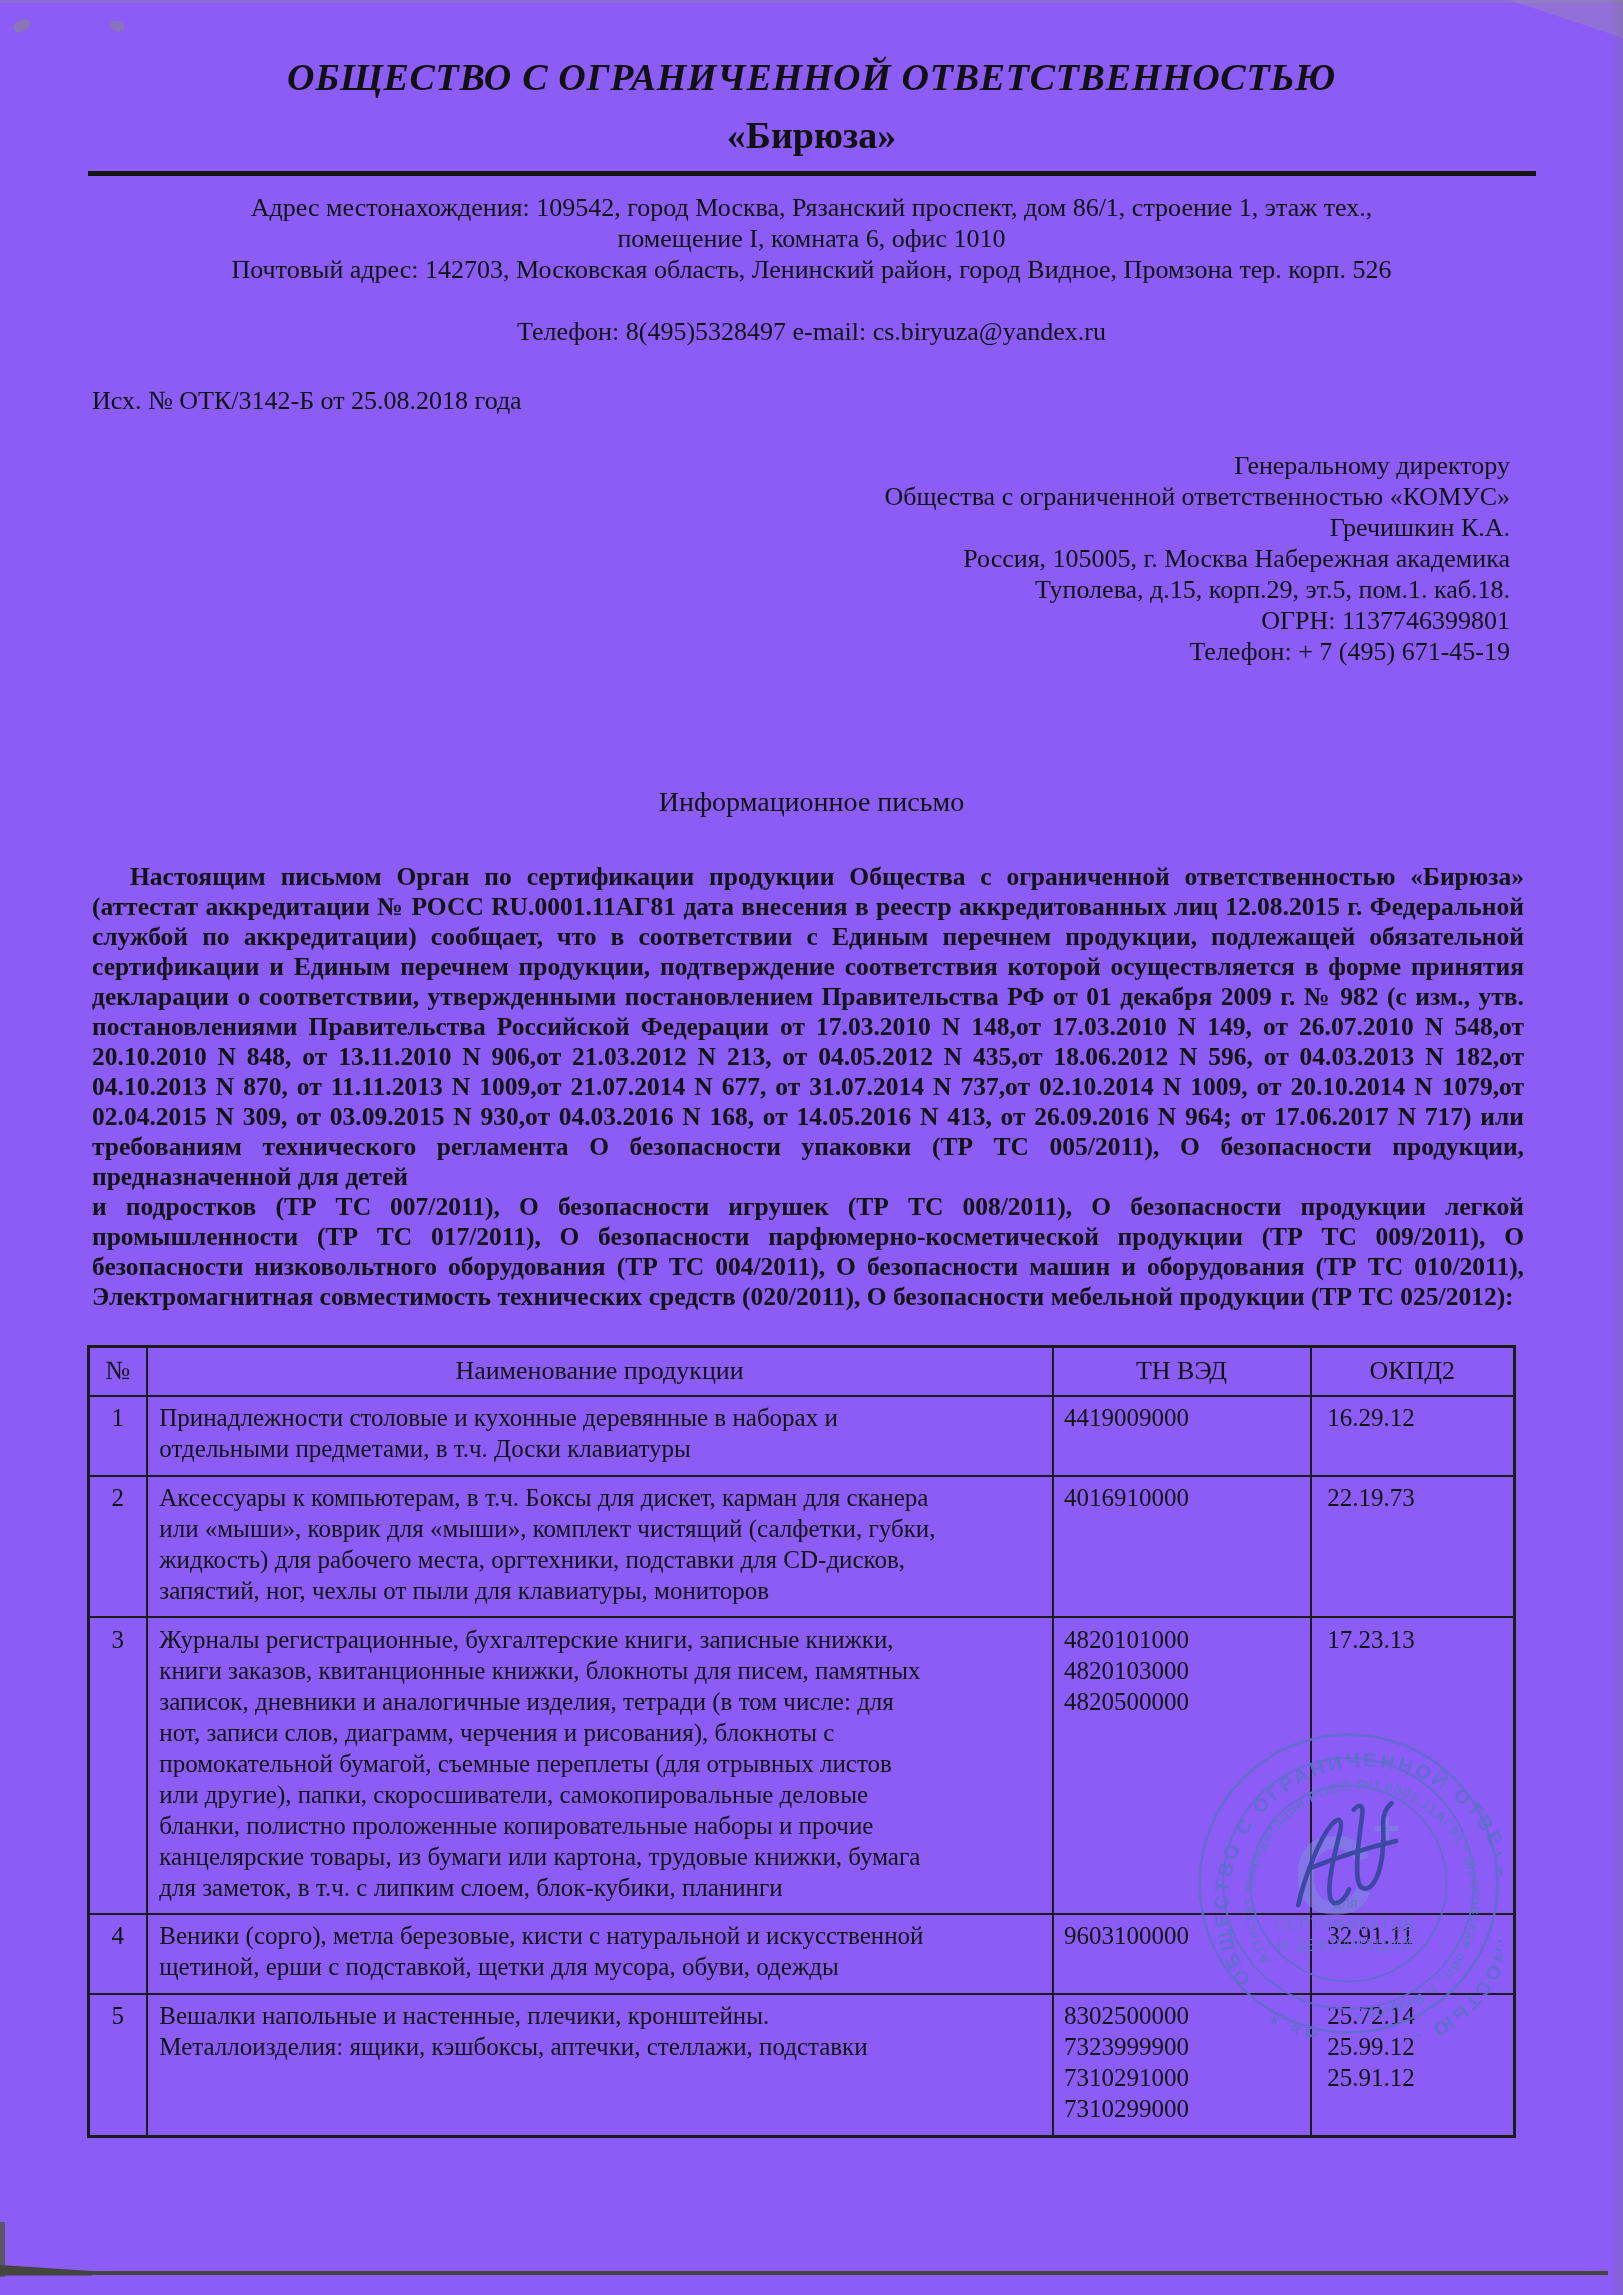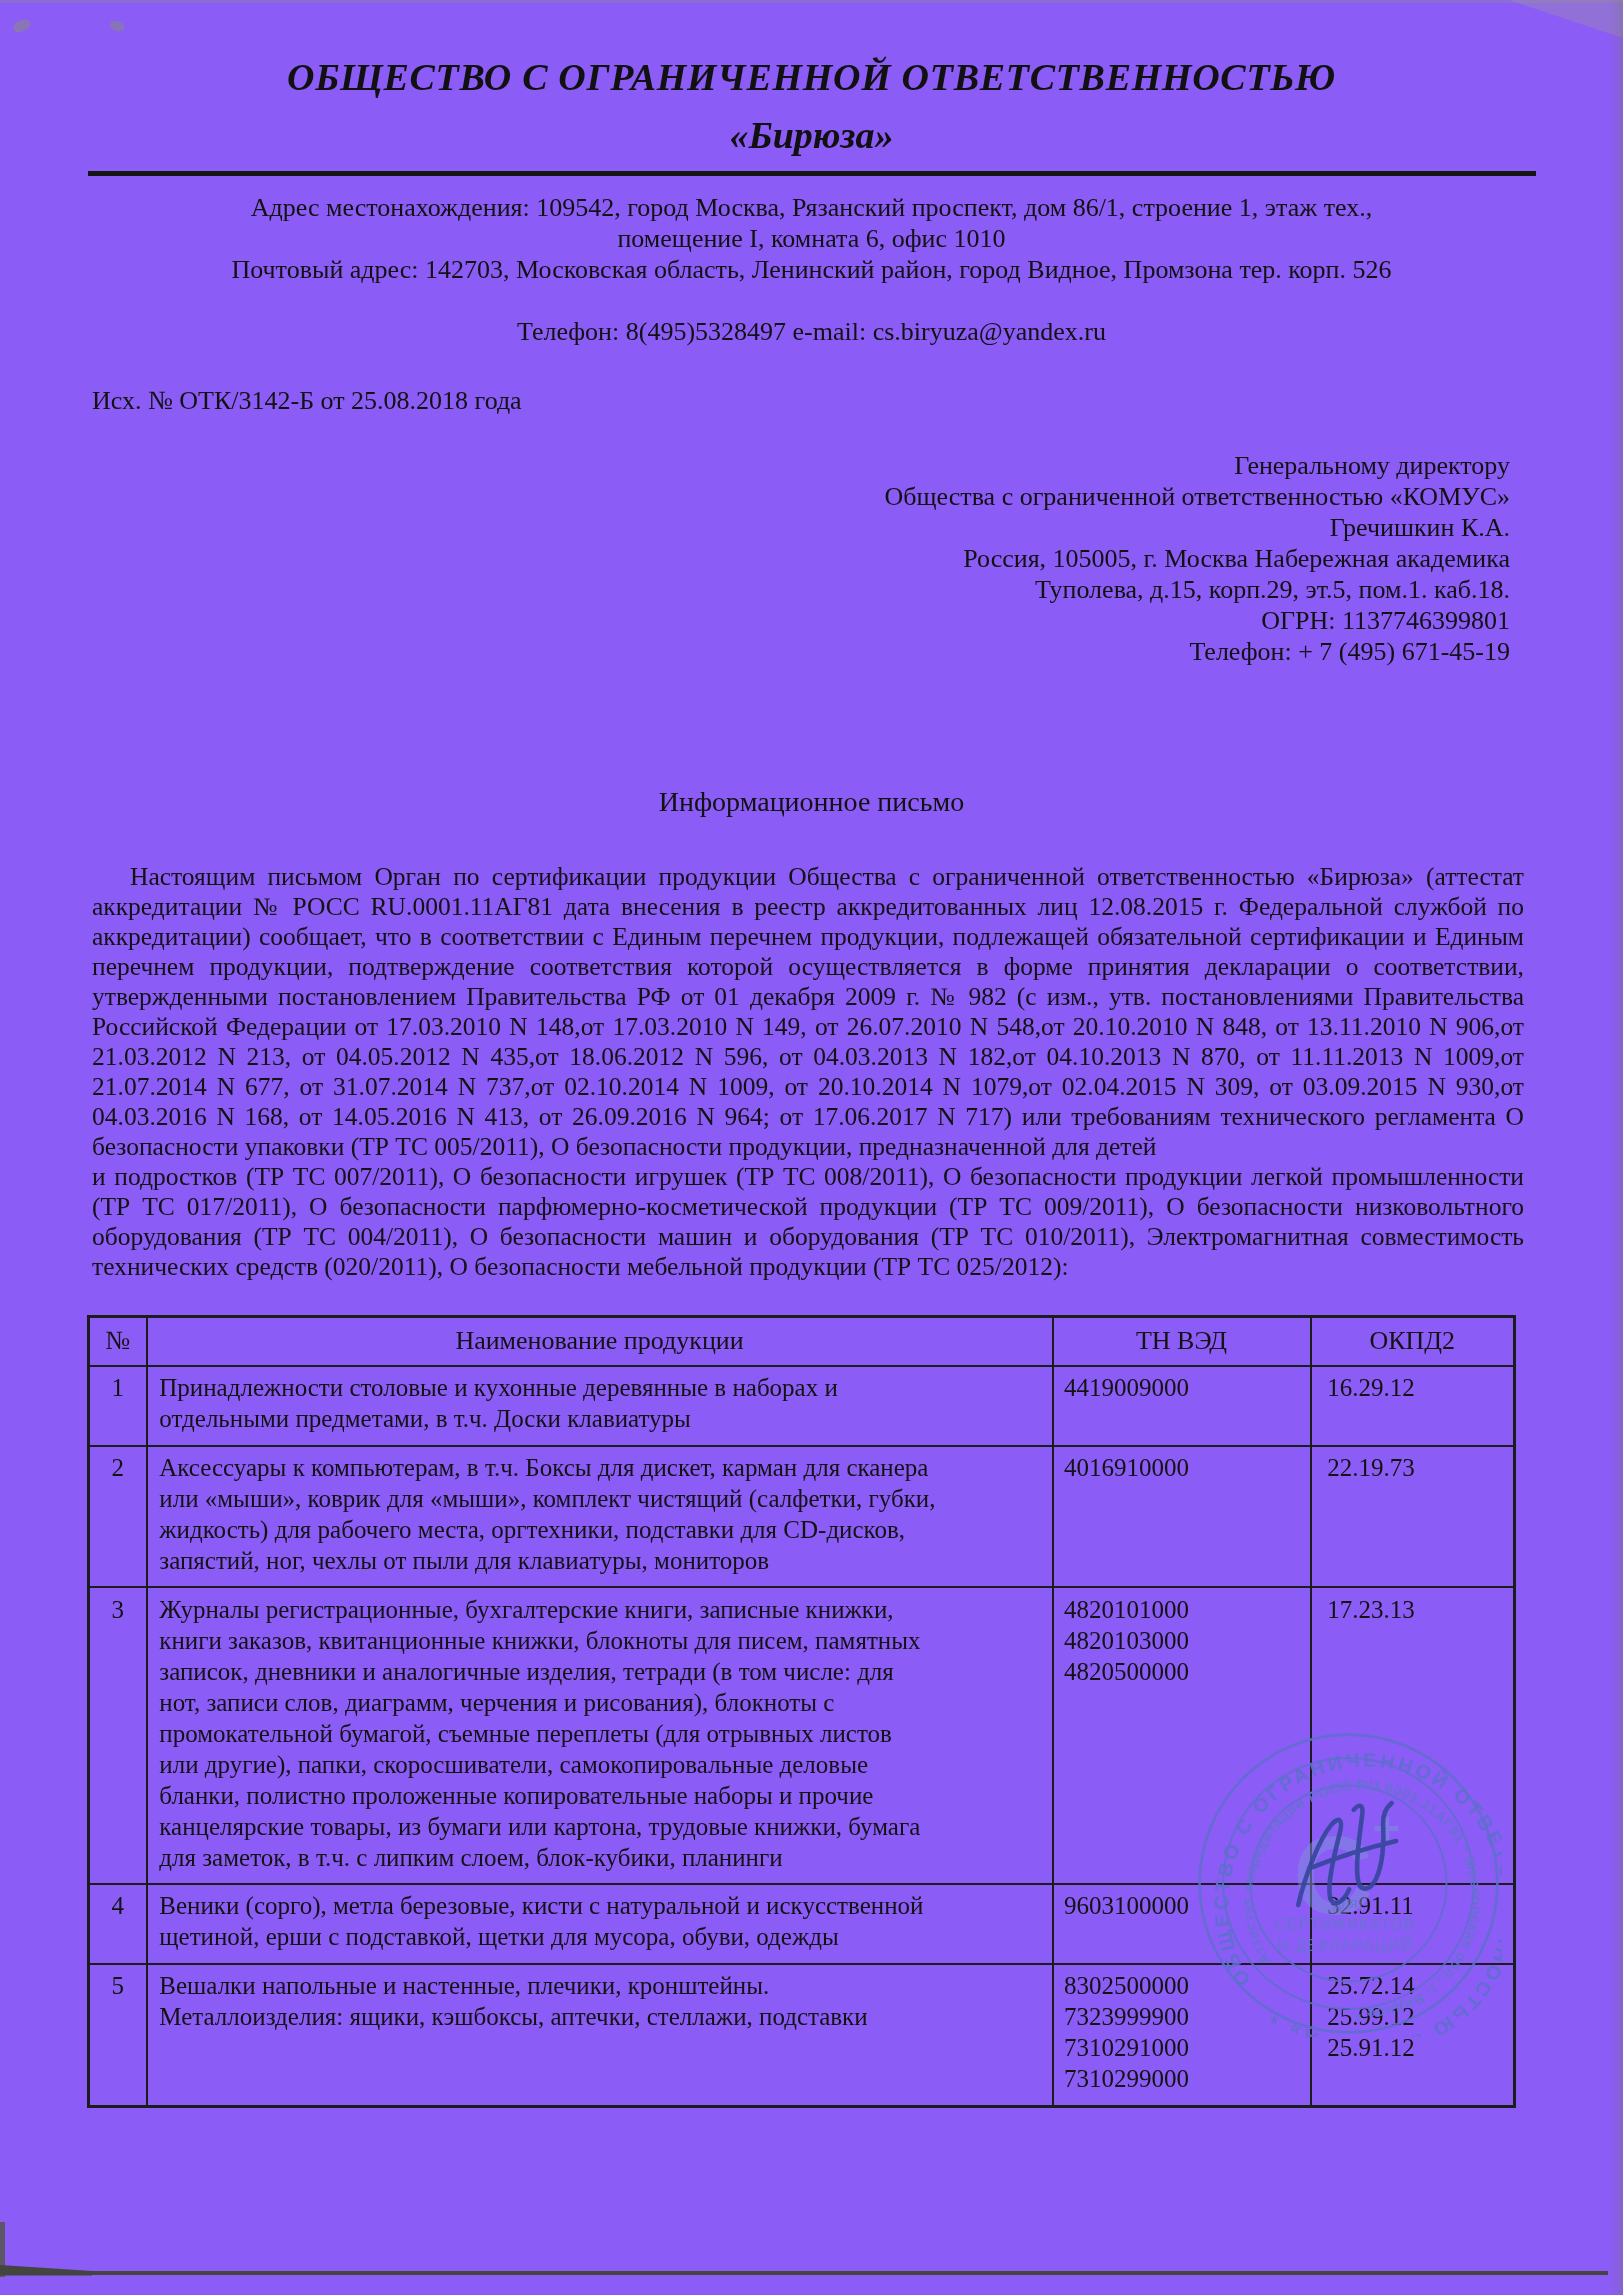--- a/index.html
+++ b/index.html
@@ -11,35 +11,35 @@
     font-family:"Liberation Serif", serif;
     color:#161616;
   }
   
   .letterhead{padding-top:58px;text-align:center;}
   .company-line1{
     font-size:38px;font-weight:bold;font-style:italic;
     letter-spacing:0.7px;line-height:1.0;color:#111;
   }
   .company-line2{
-    font-size:38px;font-weight:bold;font-style:italic;
+    font-size:38px;font-weight:bold;
     margin-top:17px;color:#111;
   }
   .head-rule{height:4.6px;background:#151515;margin:14.4px 87px 0 88px;}
   .addr-block{margin-top:16px;text-align:center;font-size:26px;line-height:31px;color:#121212;}
   .reg-block{margin-top:31px;text-align:center;font-size:26px;line-height:32px;color:#121212;}
   
   .outgoing{margin:38px 0 0 92px;font-size:26px;color:#121212;}
   .recipient{margin:34px 113px 0 0;text-align:right;font-size:26px;line-height:31px;color:#121212;}
   
   .subject{margin-top:119px;text-align:center;font-size:28px;color:#121212;}
   .body-text{
     margin:44px 99px 0 92px;
     font-size:25.5px;line-height:30px;
-    text-align:justify;color:#131313;
+    text-align:justify;color:#131313;font-weight:bold;
   }
   .body-text p{margin:0;}
   .body-text p.indented{text-indent:38px;}
   
   table.products{
     margin:33px 0 0 87px;
     border-collapse:collapse;table-layout:fixed;
     width:1426px;font-size:25px;color:#131313;
   }
   table.products th,table.products td{

